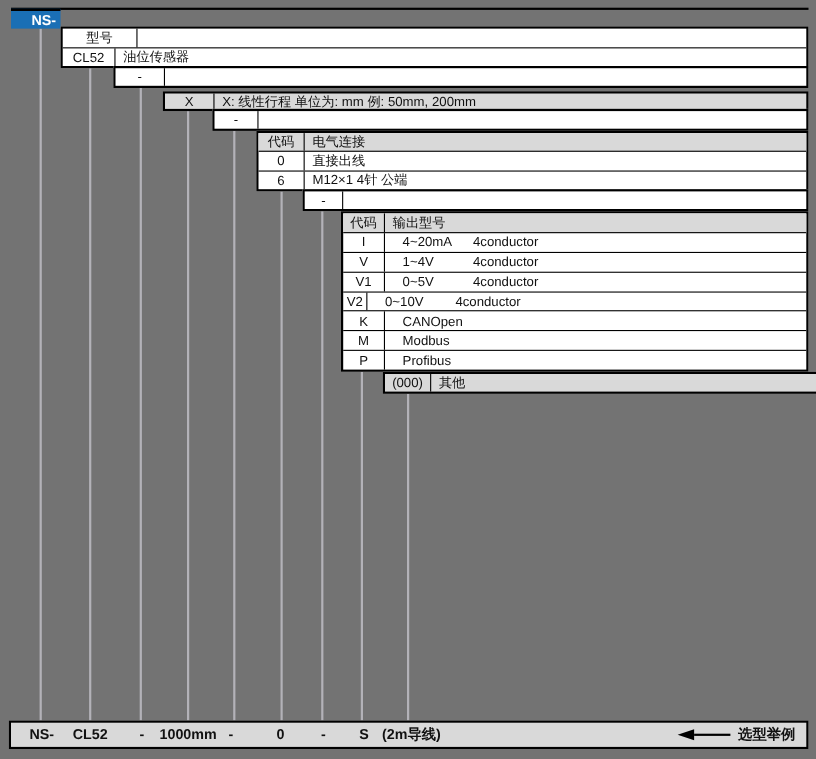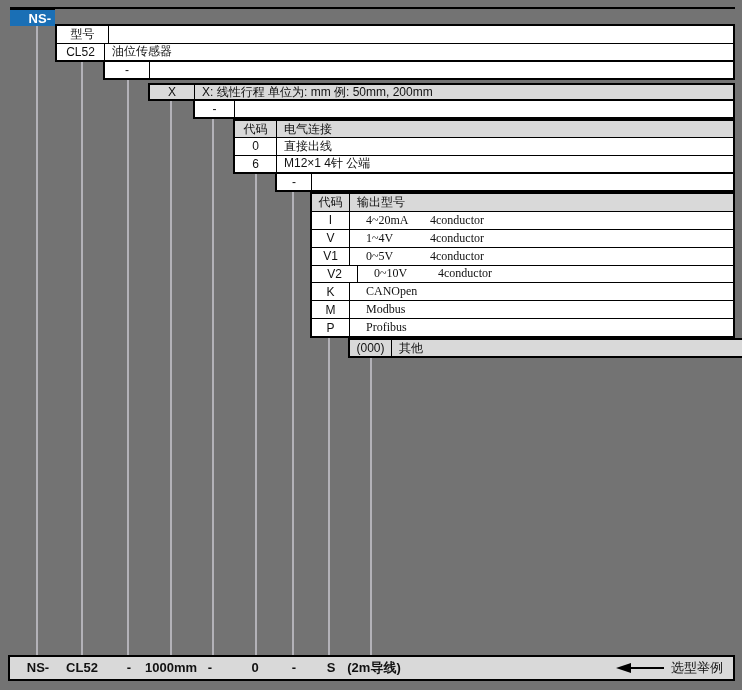--- a/index.html
+++ b/index.html
@@ -15,33 +15,33 @@
   .c1{display:flex;align-items:center;justify-content:center;border-right:1.5px solid #000;box-sizing:border-box;flex:0 0 auto;}
   .c2{flex:1;display:flex;align-items:center;padding-left:7px;box-sizing:border-box;white-space:nowrap;overflow:hidden;}
   .gray{background:#d9d9d9;}
   .topline{position:absolute;left:10px;top:7px;width:725px;height:2px;background:#000;}
   .brand{
     position:absolute;left:10px;top:8px;width:45px;height:18px;background:#1a6fb5;
     color:#fff;font-weight:bold;font-size:13px;display:flex;align-items:center;justify-content:flex-end;
     padding-right:4px;box-sizing:border-box;border-top:2px solid #000;
   }
   .sig{display:inline-block;width:64px;}
-  .outpad{padding-left:16px;font-family:Liberation Serif, serif;}
+  .outpad{padding-left:16px;}
   #bar{
     position:absolute;left:8px;top:655px;width:727px;height:26px;background:#d9d9d9;
     border:2px solid #000;box-sizing:border-box;
   }
   .tok{
     position:absolute;top:0;height:22px;line-height:22px;transform:translateX(-50%);
     font-weight:bold;font-size:13px;white-space:nowrap;
   }
   #arrow{position:absolute;left:606px;top:0;height:22px;display:flex;align-items:center;}
   .arr-head{width:0;height:0;border-top:5px solid transparent;border-bottom:5px solid transparent;border-right:15px solid #000;}
   .arr-tail{width:33px;height:2px;background:#000;}
-  .arr-label{margin-left:7px;font-weight:normal;font-size:13px;white-space:nowrap;}
+  .arr-label{margin-left:7px;font-weight:bold;font-size:13px;white-space:nowrap;}
 </style>
 </head>
 <body>
 
 <div id="stage">
 
   <div class="vline" style="left:36px;top:26px;height:629px;"></div>
   <div class="vline" style="left:81px;top:62px;height:593px;"></div>
   <div class="vline" style="left:127px;top:80px;height:575px;"></div>
   <div class="vline" style="left:170px;top:101px;height:554px;"></div>
@@ -50,21 +50,21 @@
   <div class="vline" style="left:292px;top:192px;height:463px;"></div>
   <div class="vline" style="left:328px;top:338px;height:317px;"></div>
   <div class="vline" style="left:370px;top:358px;height:297px;"></div>
 
   <div class="topline"></div>
   <div class="brand">NS-</div>
 
 
   <div class="grp" style="left:55px;top:24px;width:680px;height:38px;">
     <div class="trow">
-      <div class="c1" style="width:52px;font-family:Liberation Mono, monospace;">型号</div>
+      <div class="c1" style="width:68px;font-family:Liberation Mono, monospace;">型号</div>
     </div>
     <div class="trow">
       <div class="c1" style="width:48px;">CL52</div>
       <div class="c2">油位传感器</div>
     </div>
   </div>
 
   <div class="grp" style="left:103px;top:60px;width:632px;height:20px;">
     <div class="trow">
       <div class="c1" style="width:45px;">-</div>
@@ -128,21 +128,21 @@
         </div>
     </div>
     <div class="trow">
       <div class="c1" style="width:38px;">V1</div>
       <div class="c2 outpad">
           <span class="sig">0~5V</span>
           <span>4conductor</span>
         </div>
     </div>
     <div class="trow">
-      <div class="c1" style="width:46px;">V2</div>
+      <div class="c1" style="width:22px;">V2</div>
       <div class="c2 outpad">
           <span class="sig">0~10V</span>
           <span>4conductor</span>
         </div>
     </div>
     <div class="trow">
       <div class="c1" style="width:38px;">K</div>
       <div class="c2 outpad">
           <span class="sig">CANOpen</span>
           <span></span>

